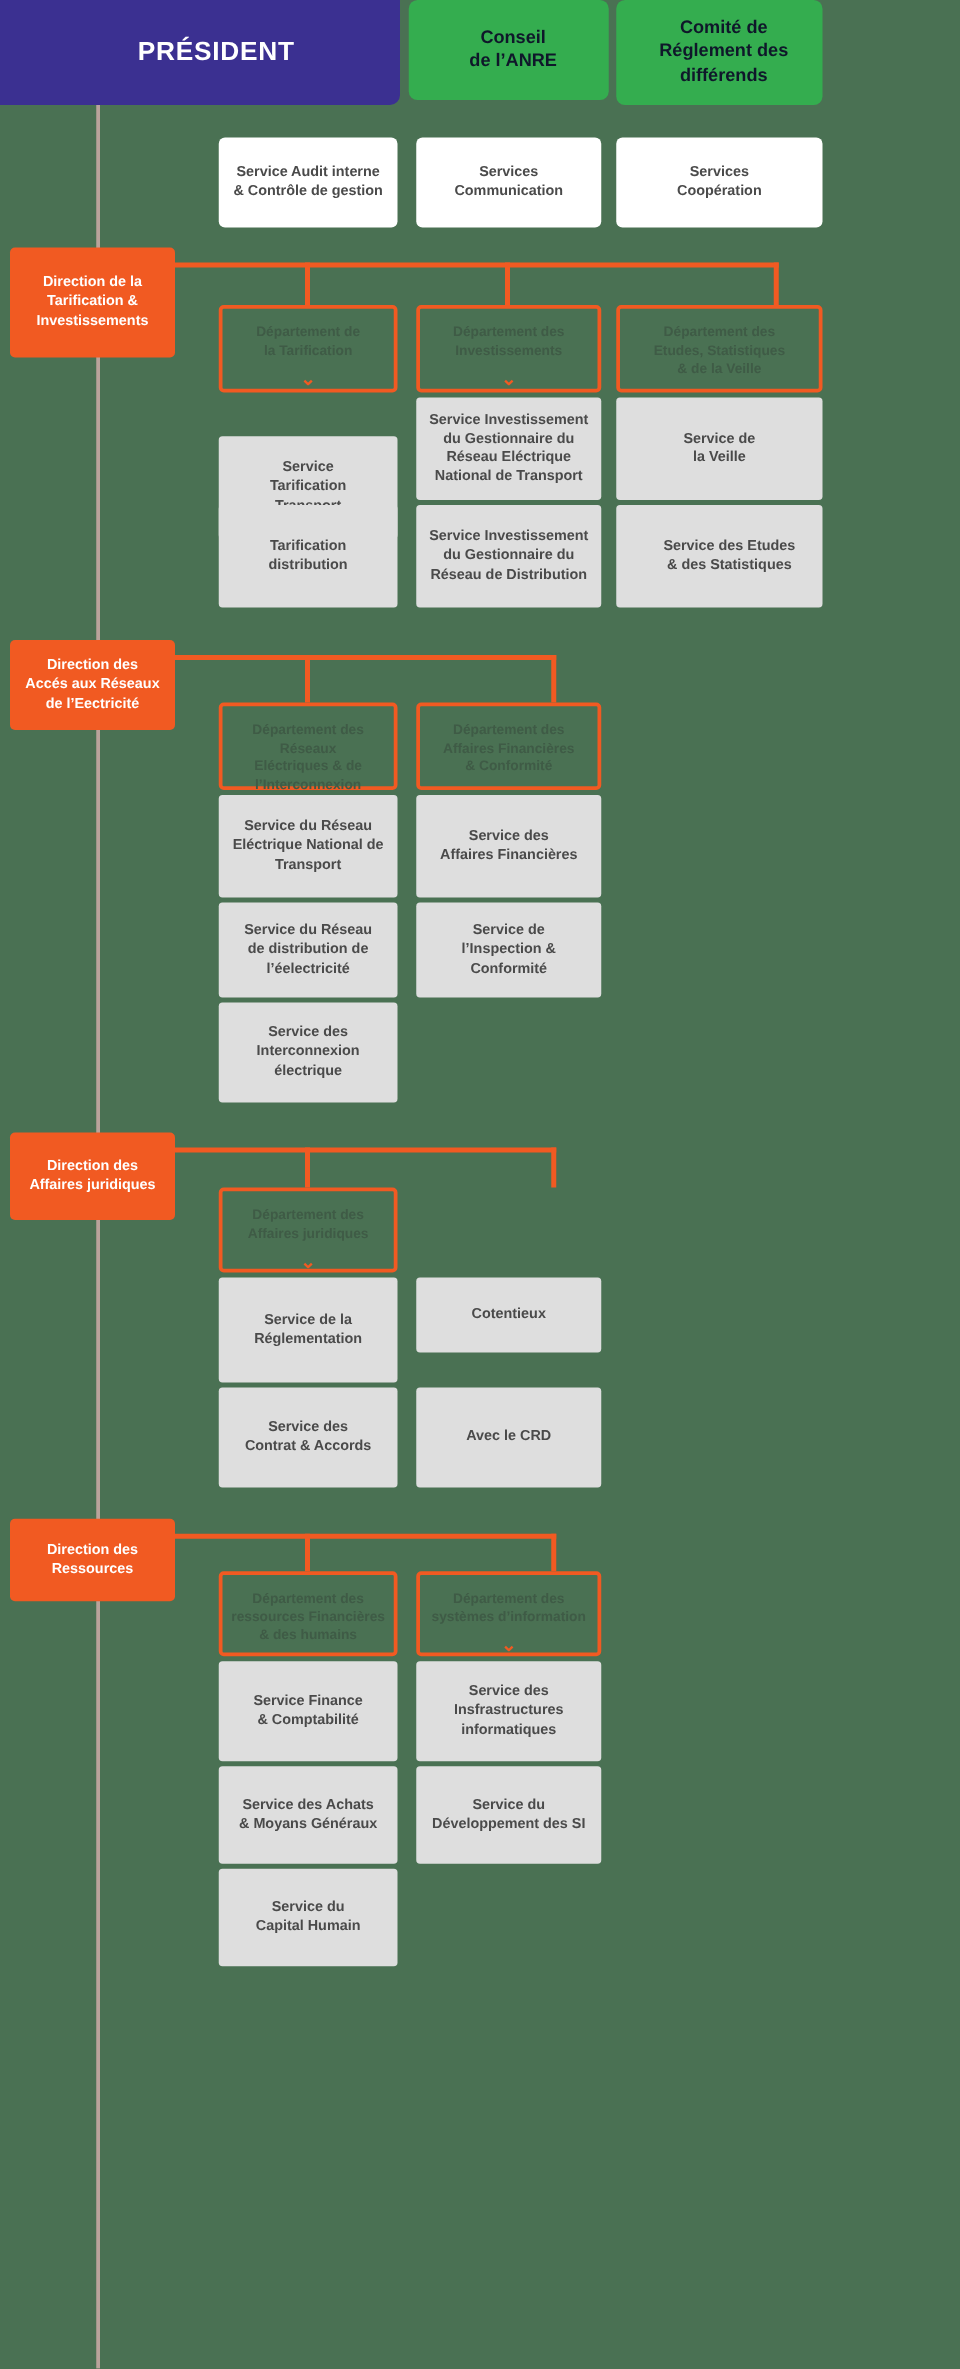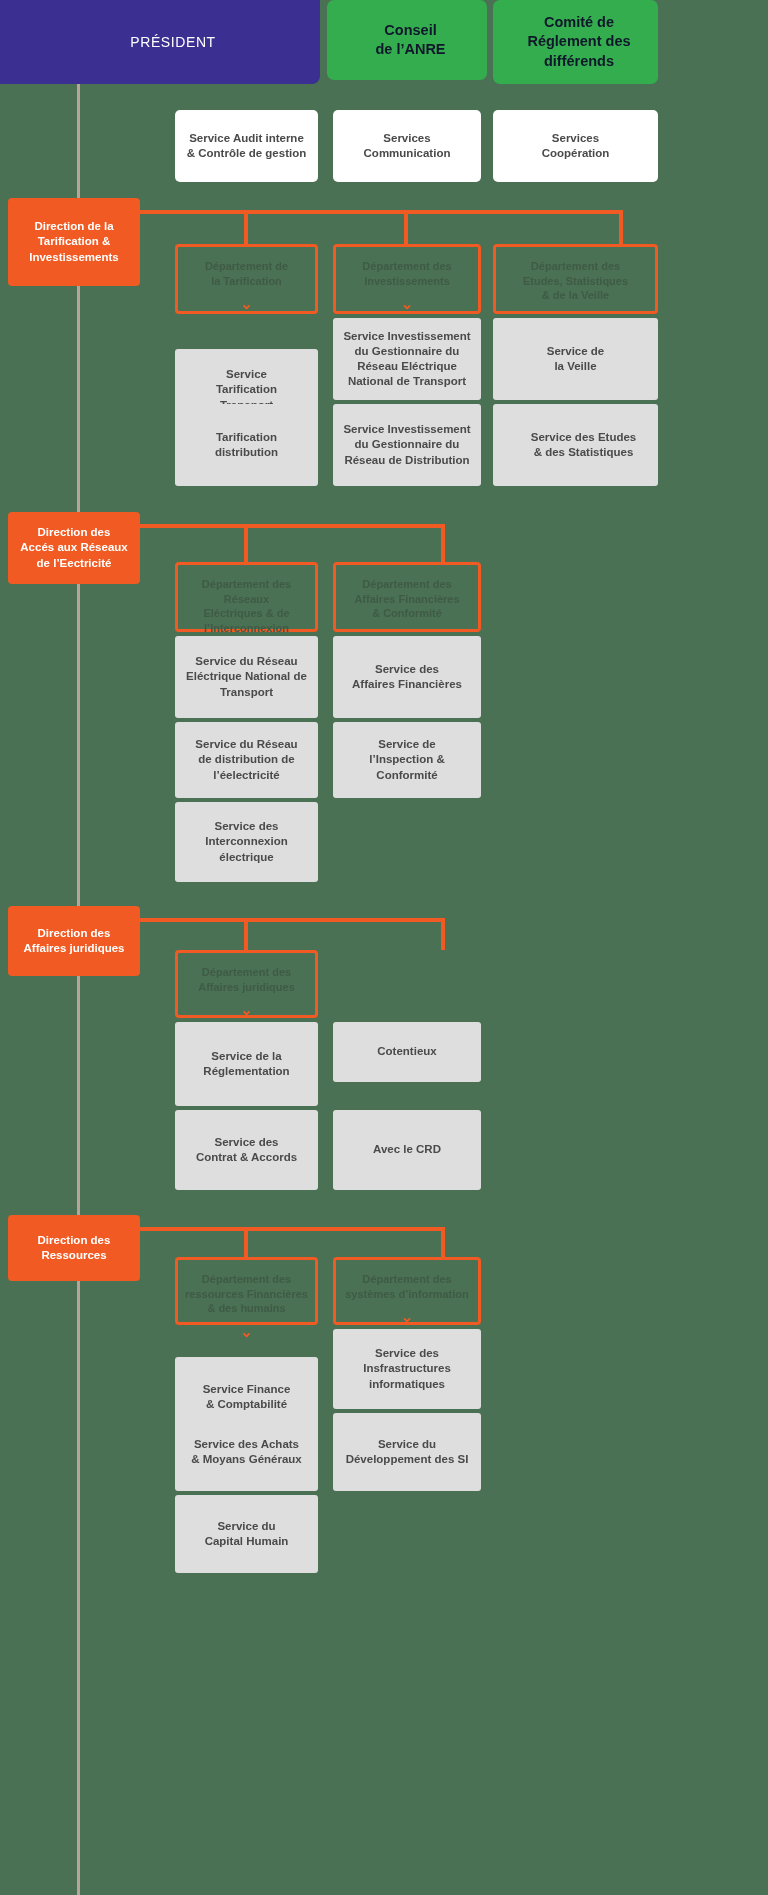--- a/index.html
+++ b/index.html
@@ -24,22 +24,22 @@
     justify-content: center;
     text-align: center;
     border-radius: 5px;
     line-height: 1.32;
     padding: 4px 6px;
   }
 
   .box-president {
     background: #3b3091;
     color: #ffffff;
-    font-weight: 400;
-    font-size: 14px;
+    font-weight: 700;
+    font-size: 21px;
     letter-spacing: .6px;
     border-radius: 0 0 8px 0;
     padding-left: 32px;
   }
 
   .box-green {
     background: #34ad4f;
     color: #0f172a;
     font-weight: 700;
     font-size: 14.5px;
@@ -243,21 +243,21 @@
 
   <div class="box box-dept" style="left:175px; top:1257px; width:143px; height:68px;">
     <span>Département des<br>ressources Financières<br>&amp; des humains</span>
     <span class="dept-caret">⌄</span>
   </div>
   <div class="box box-dept" style="left:333px; top:1257px; width:148px; height:68px;">
     <span>Département des<br>systèmes d’information</span>
     <span class="dept-caret">⌄</span>
   </div>
 
-  <div class="box box-service" style="left:175px; top:1329px; width:143px; height:80px;margin-top:28px;">
+  <div class="box box-service" style="left:175px; top:1329px; width:143px; height:80px;">
     <span>Service Finance<br>&amp; Comptabilité</span>
   </div>
   <div class="box box-service" style="left:175px; top:1413px; width:143px; height:78px;">
     <span>Service des Achats<br>&amp; Moyans Généraux</span>
   </div>
   <div class="box box-service" style="left:175px; top:1495px; width:143px; height:78px;">
     <span>Service du<br>Capital Humain</span>
   </div>
 
   <div class="box box-service" style="left:333px; top:1329px; width:148px; height:80px;">

